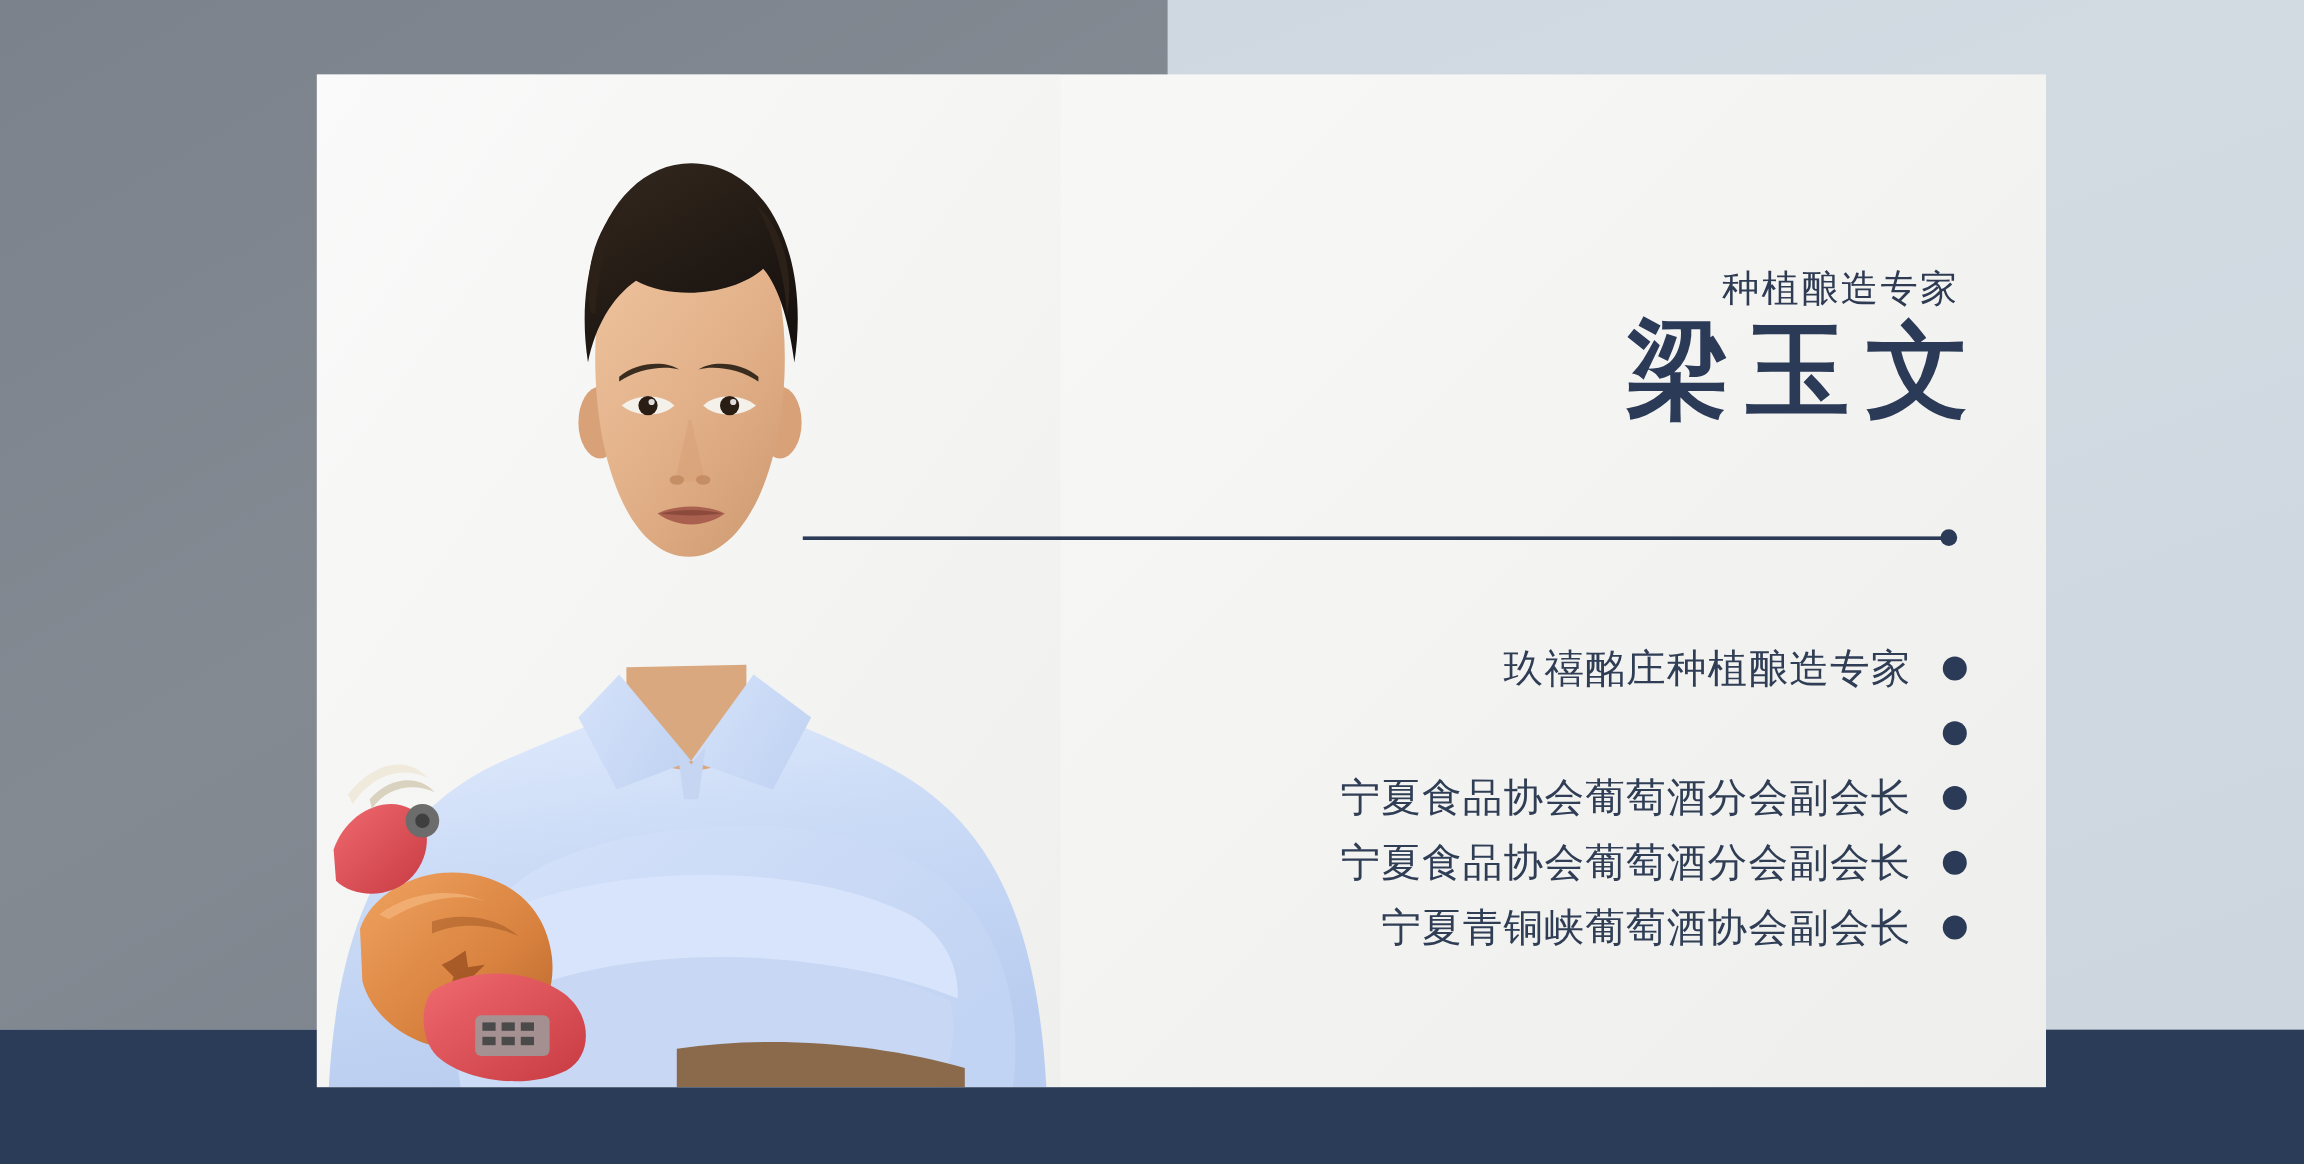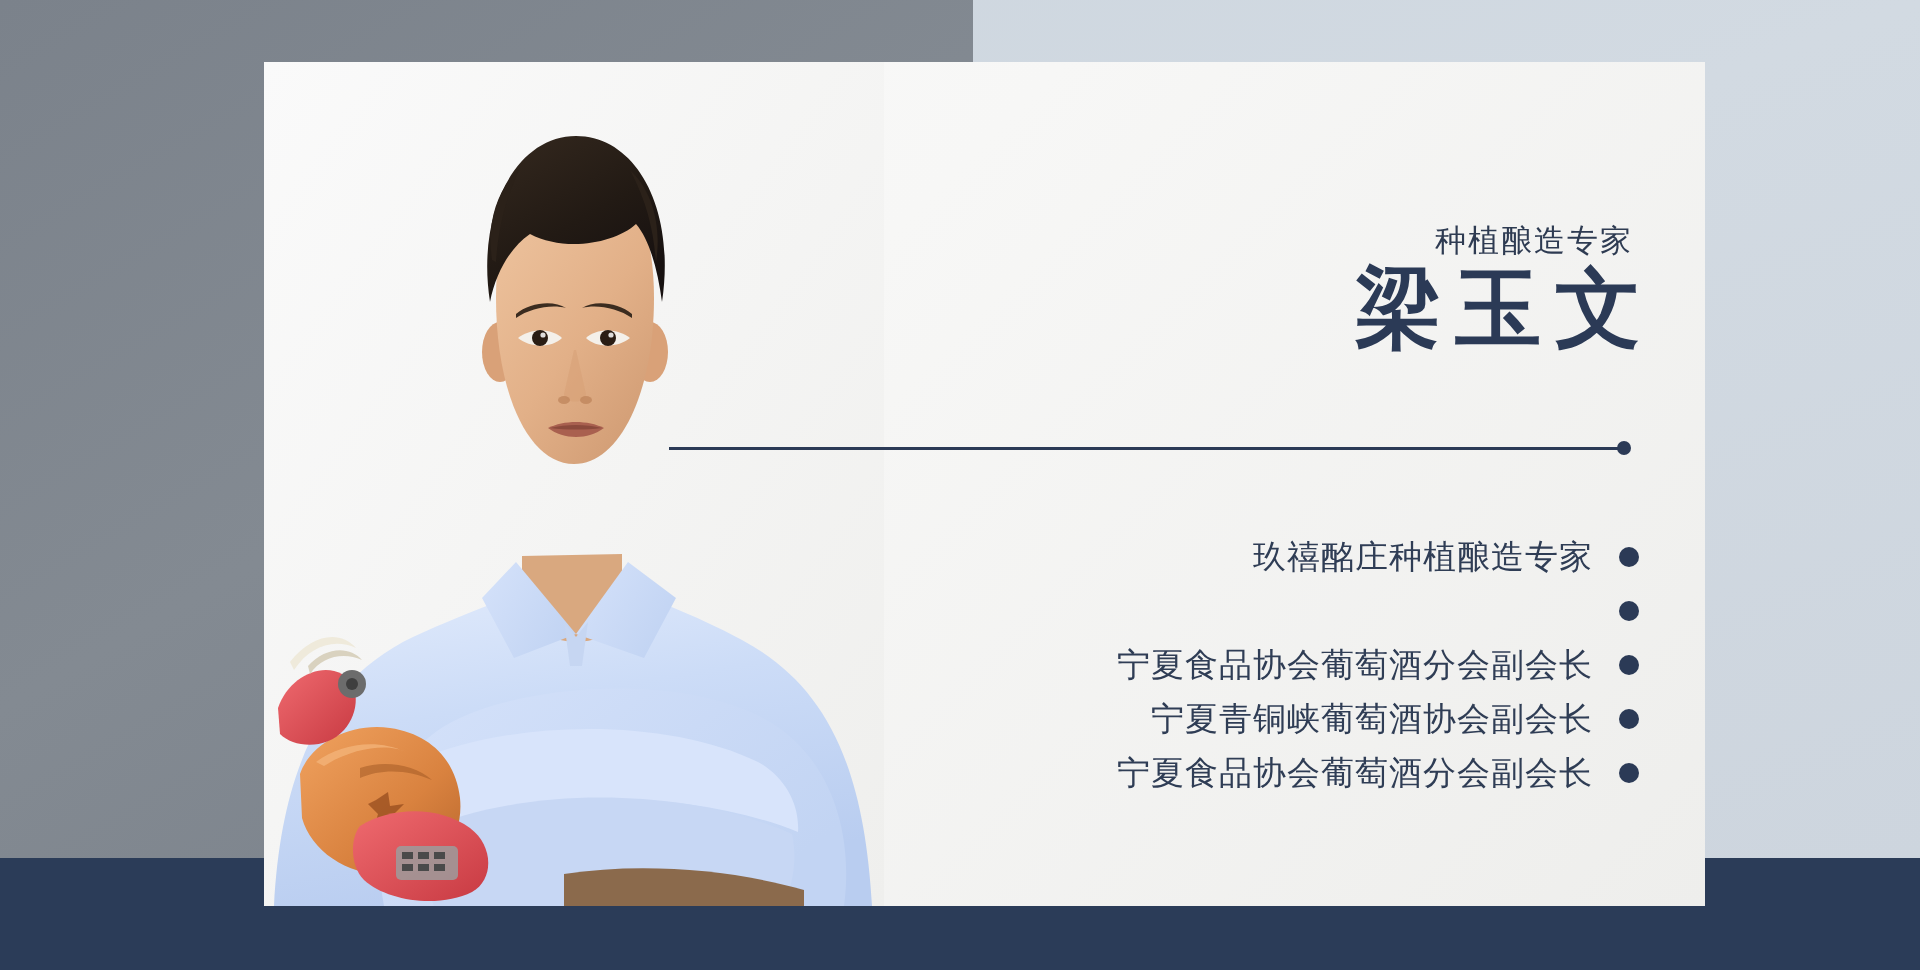--- a/index.html
+++ b/index.html
@@ -250,24 +250,24 @@
         <span class="cred-dot"></span>
       </div>
       <div class="cred-row">
         <span class="cred-dot"></span>
       </div>
       <div class="cred-row">
         <span class="cred-text">宁夏食品协会葡萄酒分会副会长</span>
         <span class="cred-dot"></span>
       </div>
       <div class="cred-row">
+        <span class="cred-text">宁夏食品协会葡萄酒分会副会长</span>
+        <span class="cred-dot"></span>
+      </div>
+      <div class="cred-row">
         <span class="cred-text">宁夏青铜峡葡萄酒协会副会长</span>
         <span class="cred-dot"></span>
       </div>
-      <div class="cred-row">
-        <span class="cred-text">宁夏食品协会葡萄酒分会副会长</span>
-        <span class="cred-dot"></span>
-      </div>
     </div>
 
   </div>
 
 </div>
 
 </body></html>

